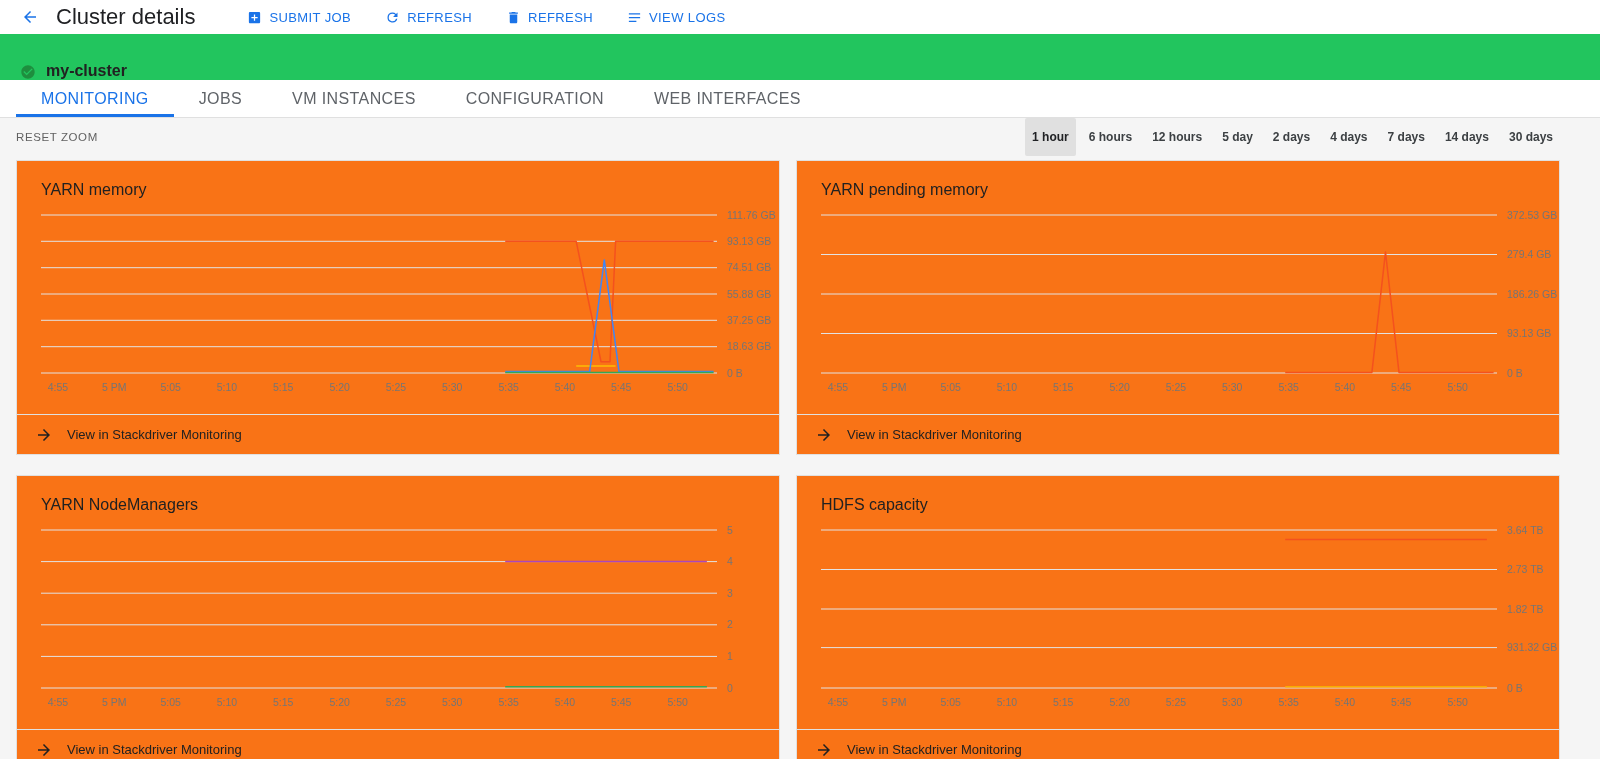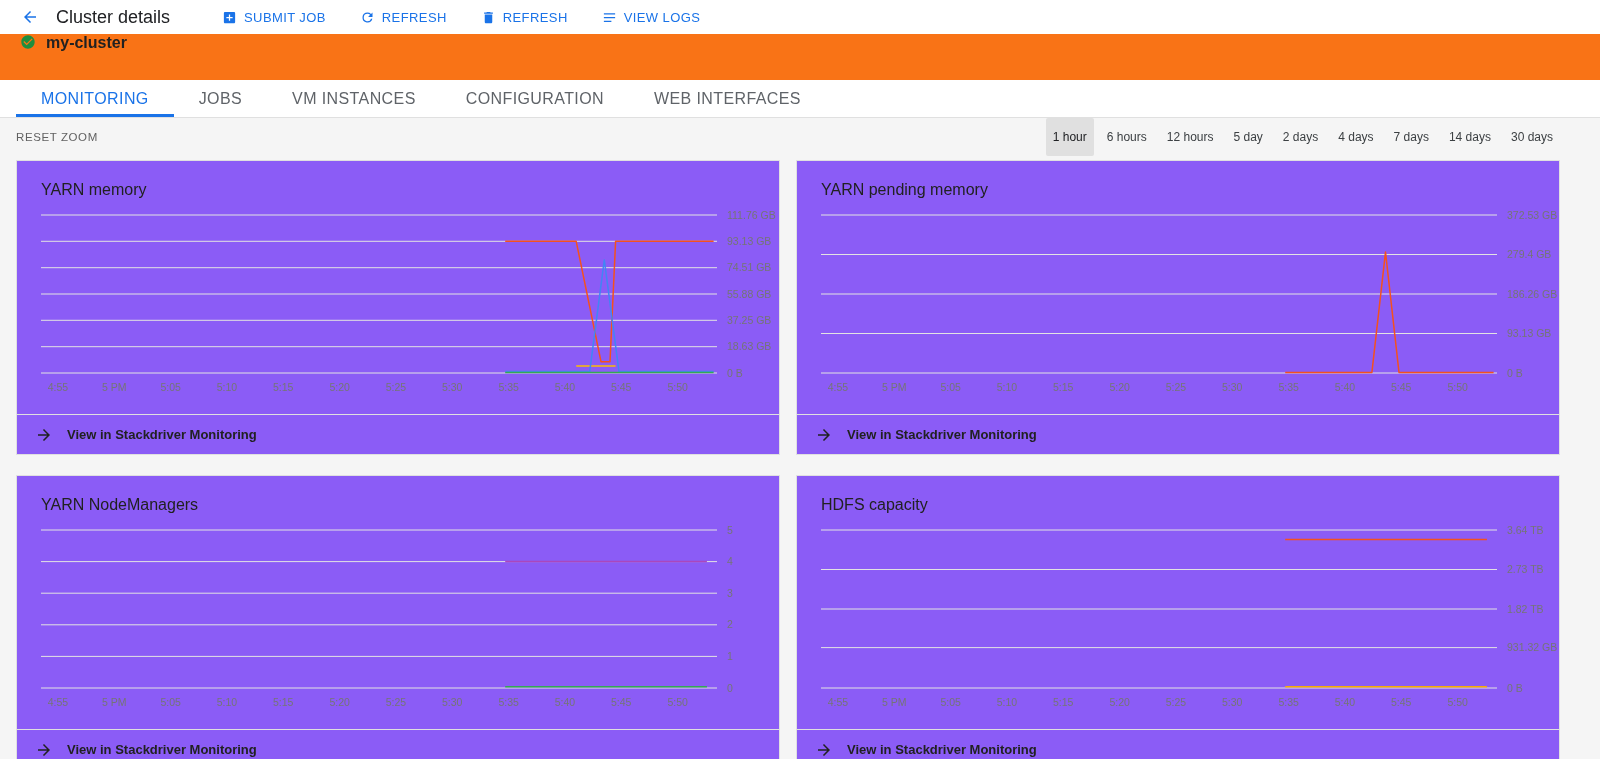--- a/index.html
+++ b/index.html
@@ -10,70 +10,70 @@
     background: #f5f5f5; color: #212121;
   }
   .page { width: 1600px; height: 759px; overflow: hidden; display: flex; flex-direction: column; }
 
   
   .topbar {
     background: #fff; height: 34px; flex: 0 0 34px;
     display: flex; align-items: center; padding: 0 16px;
   }
   .back-btn { width: 28px; height: 28px; display: flex; align-items: center; justify-content: center; cursor: pointer; color: #1a73e8; }
-  .page-title { font-size: 18px; color: #202124; margin-left: 12px; white-space: nowrap; }
+  .page-title { font-size: 22px; color: #202124; margin-left: 12px; white-space: nowrap; }
   .top-actions { display: flex; align-items: center; margin-left: 52px; gap: 34px; }
   .action-btn {
     display: flex; align-items: center; gap: 7px; cursor: pointer;
     color: #1a73e8; font-size: 13px; font-weight: 500; letter-spacing: 0.4px; white-space: nowrap;
   }
   .action-btn svg { display: block; }
 
   
-  .cluster-row { background: #f97316; height: 46px; flex: 0 0 46px; display: flex; align-items: flex-start; padding: 0 16px; }
+  .cluster-row { background: #22c55e; height: 46px; flex: 0 0 46px; display: flex; align-items: flex-end; padding: 0 16px; }
   .status-icon { width: 16px; height: 16px; display: flex; margin-left: 4px; }
   .cluster-name { font-size: 16px; font-weight: 700; color: #212121; margin-left: 10px; }
 
   
   .tabs { background: #fff; height: 38px; flex: 0 0 38px; display: flex; align-items: stretch; padding: 0 16px; border-bottom: 1px solid #e0e0e0; }
   .tab {
     display: flex; align-items: center; padding: 0 25px; cursor: pointer;
     font-size: 16px; font-weight: 500; letter-spacing: 0.4px; color: #5f6368;
   }
   .tab.active { color: #1a73e8; box-shadow: inset 0 -3px 0 #1a73e8; }
 
   
   .subbar {
     height: 38px; flex: 0 0 38px; display: flex; align-items: center;
     justify-content: space-between; padding: 0 40px 0 16px;
   }
   .reset-zoom { font-size: 11.5px; letter-spacing: 0.6px; color: #616161; cursor: pointer; }
   .ranges { display: flex; align-items: center; gap: 6px; }
   .range {
-    font-size: 12px; font-weight: 400; color: #3c4043; padding: 12px 7px;
+    font-size: 12px; font-weight: 700; color: #3c4043; padding: 12px 7px;
     border-radius: 2px; cursor: pointer; white-space: nowrap;
   }
   .range.selected { background: #e0e0e0; color: #202124; }
 
   
   .charts {
     height: 603px; overflow: hidden;
     padding: 4px 40px 0 16px;
     display: grid; grid-template-columns: 1fr 1fr; grid-template-rows: 295px 295px;
     gap: 20px 16px;
   }
-  .card { background: #8b5cf6; border: 1px solid #e0e0e0; display: flex; flex-direction: column; overflow: hidden; }
+  .card { background: #f97316; border: 1px solid #e0e0e0; display: flex; flex-direction: column; overflow: hidden; }
   .card-title { font-size: 16px; color: #212121; padding: 20px 24px 2px 24px; }
   .chart { height: 196px; margin-top: 4px; padding: 0 0 0 16px; }
   .chart svg { display: block; }
   .chart text.tk { font-family: "Liberation Sans", sans-serif; font-size: 10.5px; fill: #757575; }
   .card-spacer { flex: 1; }
   .card-footer {
     border-top: 1px solid #e0e0e0; height: 40px; flex: 0 0 40px;
-    display: flex; align-items: center; padding: 0 18px; gap: 14px; cursor: pointer; font-weight: bold;
+    display: flex; align-items: center; padding: 0 18px; gap: 14px; cursor: pointer;
   }
   .card-footer .fwd { width: 18px; height: 18px; color: #212121; display: flex; }
   .card-footer .lbl { font-size: 13px; color: #212121; }
 </style>
 </head>
 <body>
 
 <div class="page">
 
   <div class="topbar">

